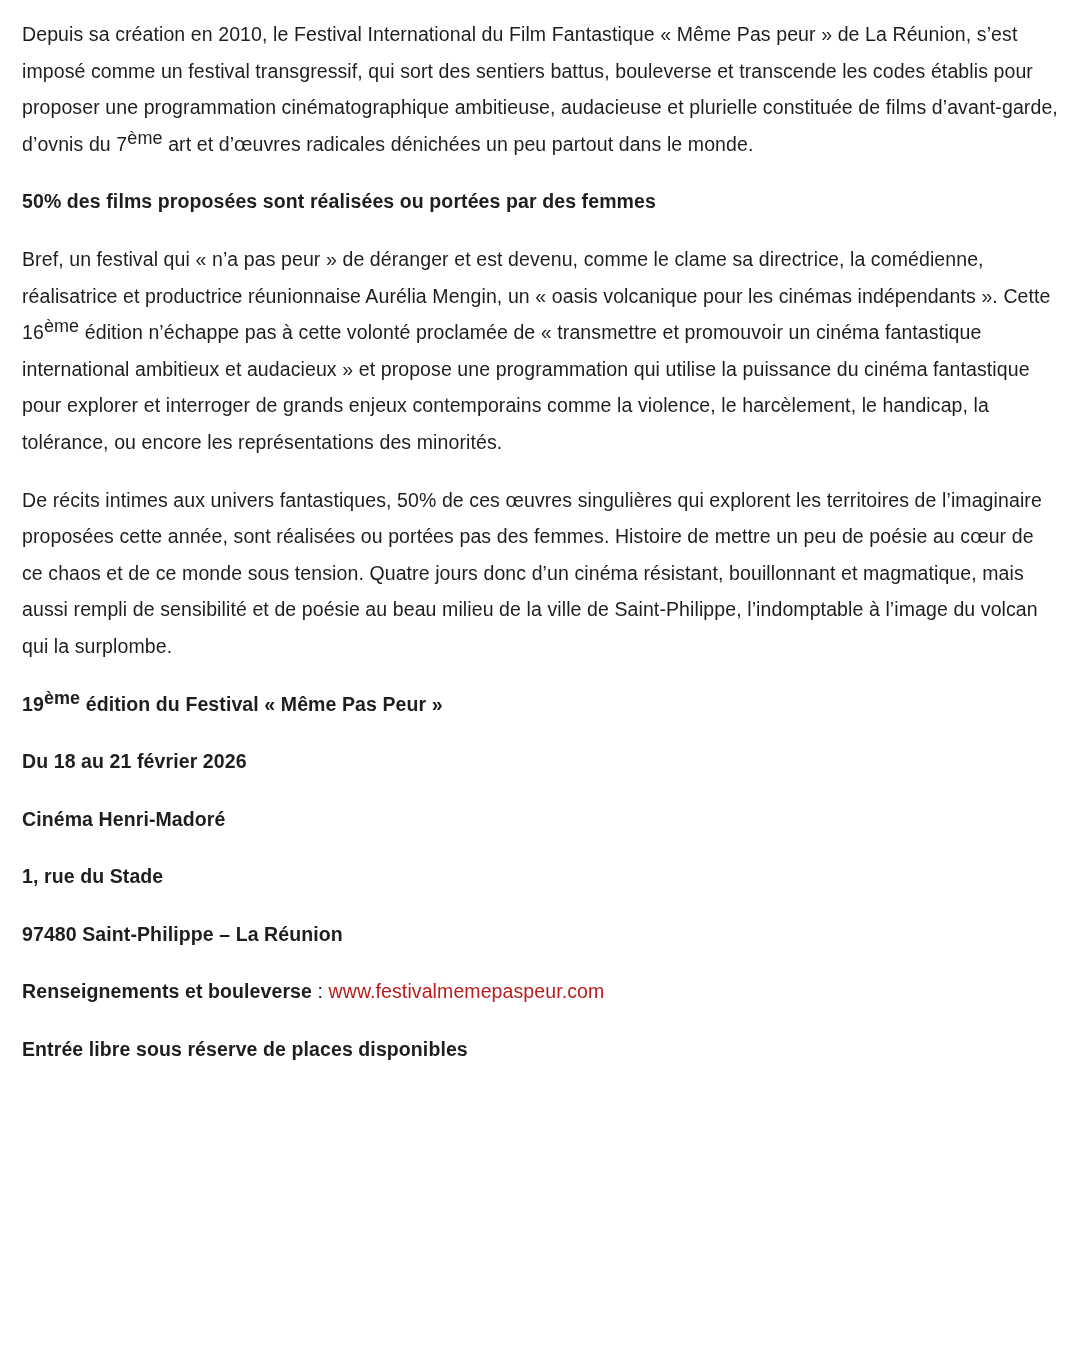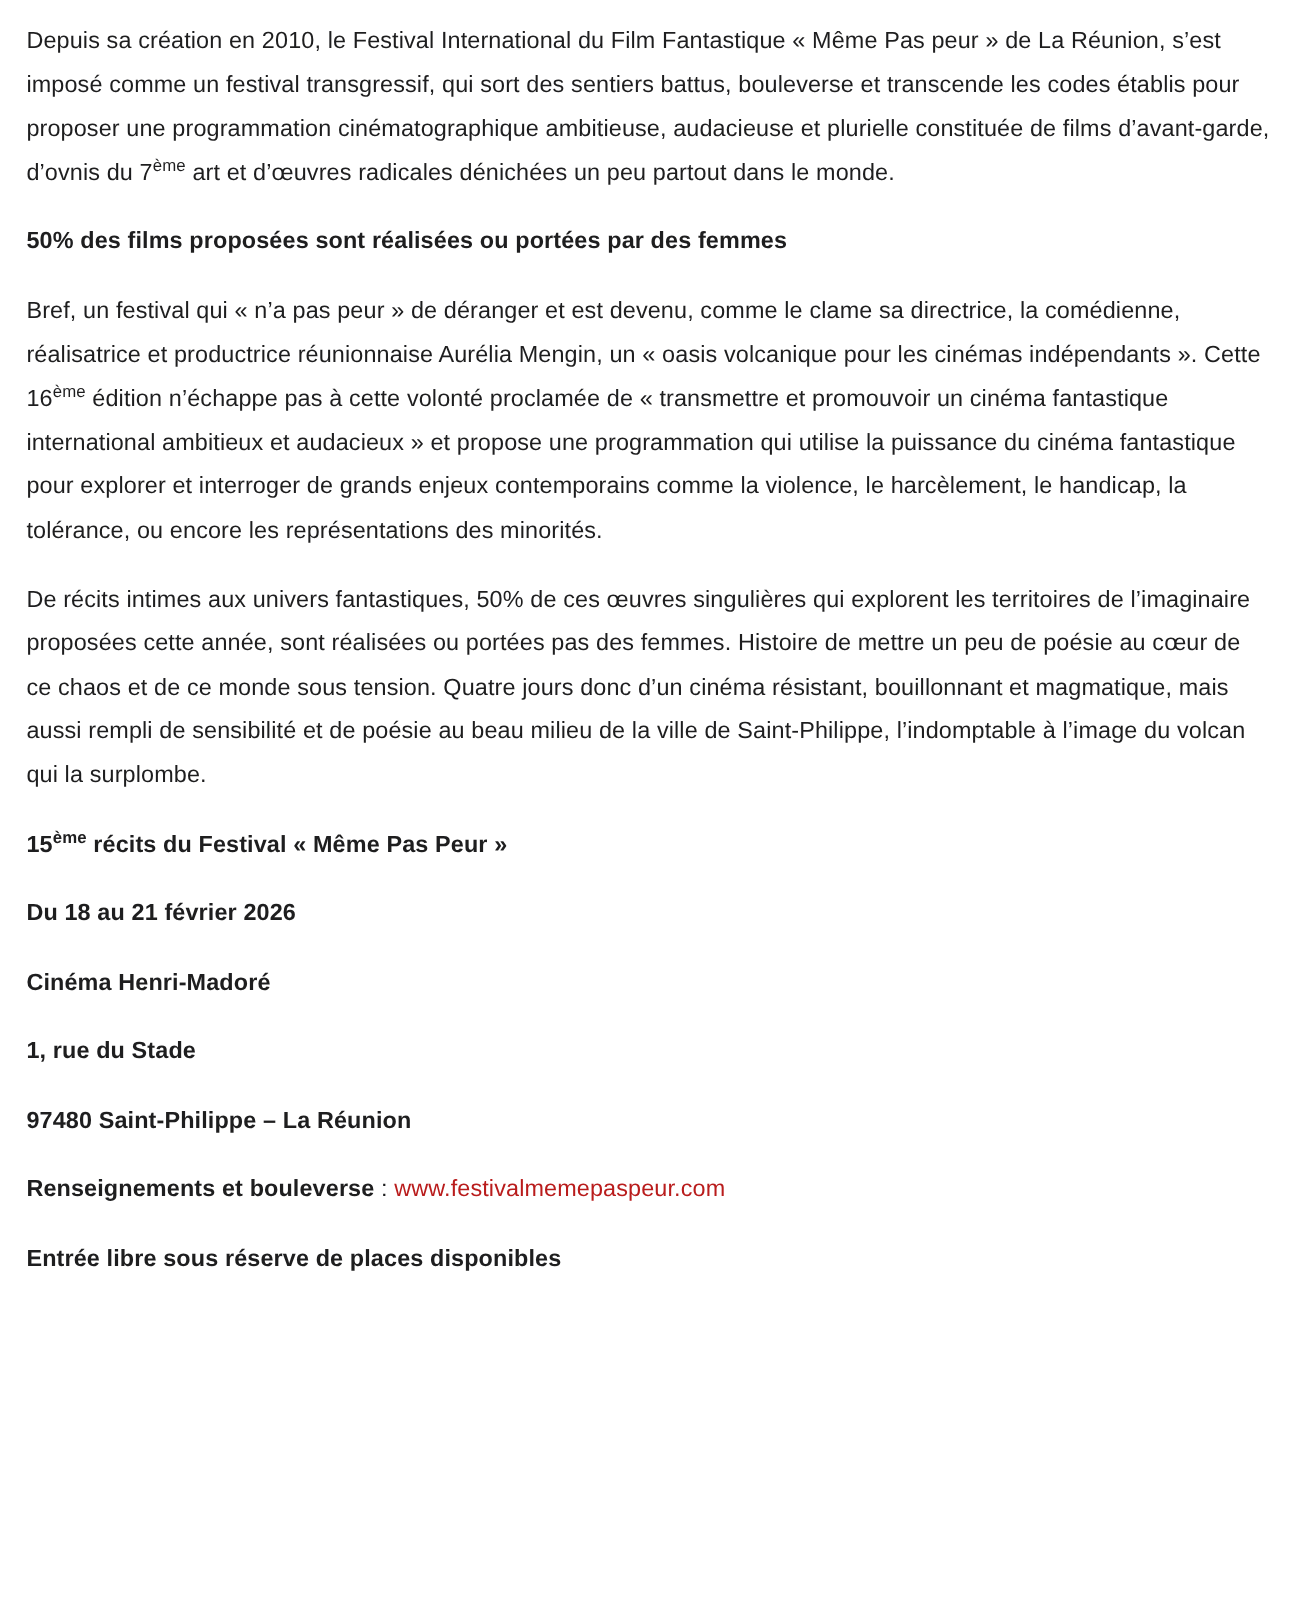--- a/index.html
+++ b/index.html
@@ -21,40 +21,40 @@
   .article p {
     margin: 0 0 21px 0;
     font-size: 19.5px;
     line-height: 36.6px;
     font-weight: 400;
     letter-spacing: 0.1px;
   }
   .article .b  { font-weight: 700; }
   .article .i  { }
   .article sup {
-    font-size: 14px;
+    font-size: 18px;
     line-height: 0;
     vertical-align: super;
   }
   .article sup.b { font-weight: 700; }
   .article a {
     text-decoration: none;
     cursor: pointer;
   }
 </style>
 </head>
 <body>
 
 <div class="page">
   <div class="article" id="article" style="color: rgb(30, 30, 31);">
       <p><span>Depuis sa création en 2010, le Festival International du Film Fantastique </span><span class="i">« Même Pas peur »</span><span> de La Réunion, s’est imposé comme un festival transgressif, qui sort des sentiers battus, bouleverse et transcende les codes établis pour proposer une programmation cinématographique ambitieuse, audacieuse et plurielle constituée de films d’avant-garde, d’ovnis du 7</span><sup>ème</sup><span> art et d’œuvres radicales dénichées un peu partout dans le monde.</span></p>
       <p><span class="b">50% des films proposées sont réalisées ou portées par des femmes</span></p>
       <p><span>Bref, un festival qui </span><span class="i">« n’a pas peur »</span><span> de déranger et est devenu, comme le clame sa directrice, la comédienne, réalisatrice et productrice réunionnaise Aurélia Mengin, un </span><span class="i">« oasis volcanique pour les cinémas indépendants »</span><span>. Cette 16</span><sup>ème</sup><span> édition n’échappe pas à cette volonté proclamée de </span><span class="i">« transmettre et promouvoir un cinéma fantastique international ambitieux et audacieux »</span><span> et propose une programmation qui utilise la puissance du cinéma fantastique pour explorer et interroger de grands enjeux contemporains comme la violence, le harcèlement, le handicap, la tolérance, ou encore les représentations des minorités.</span></p>
       <p><span>De récits intimes aux univers fantastiques, 50% de ces œuvres singulières qui explorent les territoires de l’imaginaire proposées cette année, sont réalisées ou portées pas des femmes. Histoire de mettre un peu de poésie au cœur de ce chaos et de ce monde sous tension. Quatre jours donc d’un cinéma résistant, bouillonnant et magmatique, mais aussi rempli de sensibilité et de poésie au beau milieu de la ville de Saint-Philippe, l’indomptable à l’image du volcan qui la surplombe.</span></p>
-      <p><span class="b">15</span><sup class="b">ème</sup><span class="b"> récits du Festival « </span><span class="b i">Même Pas Peur</span><span class="b"> »</span></p>
+      <p><span class="b">19</span><sup class="b">ème</sup><span class="b"> édition du Festival « </span><span class="b i">Même Pas Peur</span><span class="b"> »</span></p>
       <p><span class="b">Du 18 au 21 février 2026</span></p>
       <p><span class="b">Cinéma Henri-Madoré</span></p>
       <p><span class="b">1, rue du Stade</span></p>
       <p><span class="b">97480 Saint-Philippe – La Réunion</span></p>
       <p><span class="b">Renseignements et bouleverse</span><span> : </span><a href="#" style="color: #b91c1c;">www.festivalmemepaspeur.com</a></p>
       <p><span class="b">Entrée libre sous réserve de places disponibles</span></p>
     </div>
 </div>
 
 </body></html>

